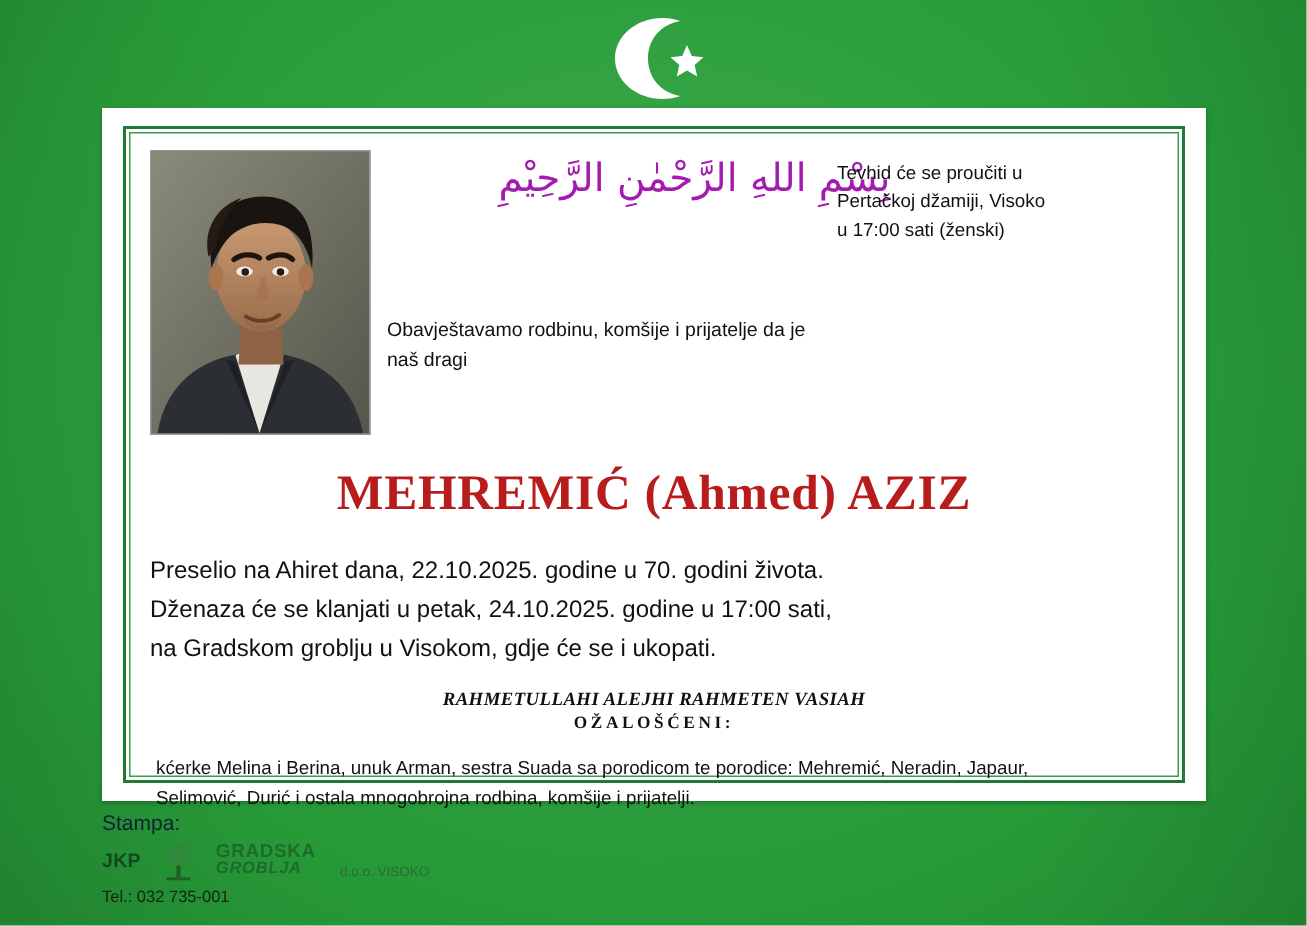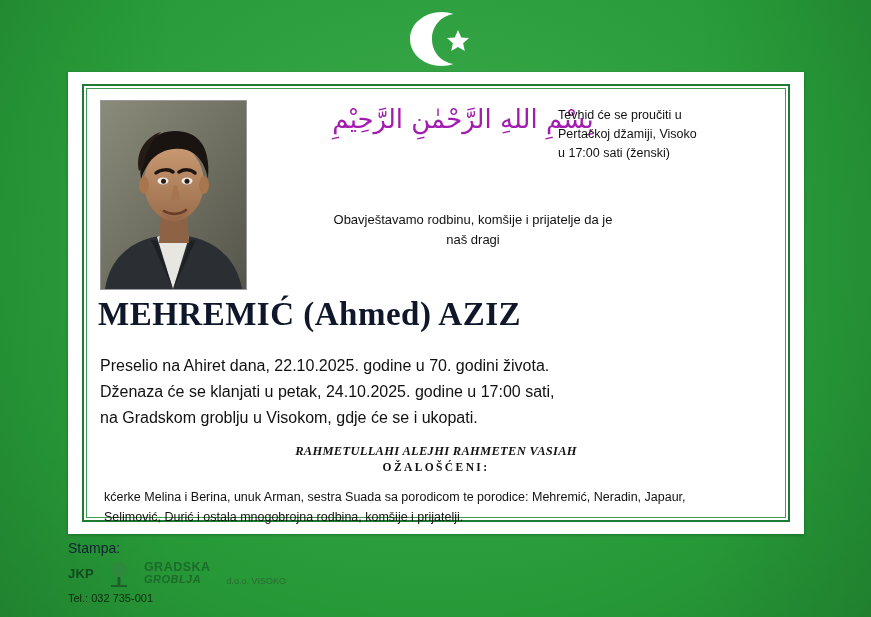--- a/index.html
+++ b/index.html
@@ -108,32 +108,33 @@
     font-size: 12.5px;
     line-height: 1.5;
     color: #111;
   }
 
   .announce {
     position: absolute;
     left: 160px;
     top: 112px;
     width: 430px;
-    text-align: center;
+    text-align: left;
     font-size: 13px;
     line-height: 1.55;
     color: #111;
   }
 
   .name {
-    margin-top: 2px;
+    margin-top: 17px;
+    text-align: center;
     font-family: "Liberation Serif", serif;
     font-size: 33px;
     font-weight: bold;
-    color: #0f172a;
+    color: #b91c1c;
     letter-spacing: 0.5px;
   }
 
   .details {
     margin-top: 20px;
     font-size: 16px;
     line-height: 1.62;
     color: #111;
     padding-left: 2px;
   }

